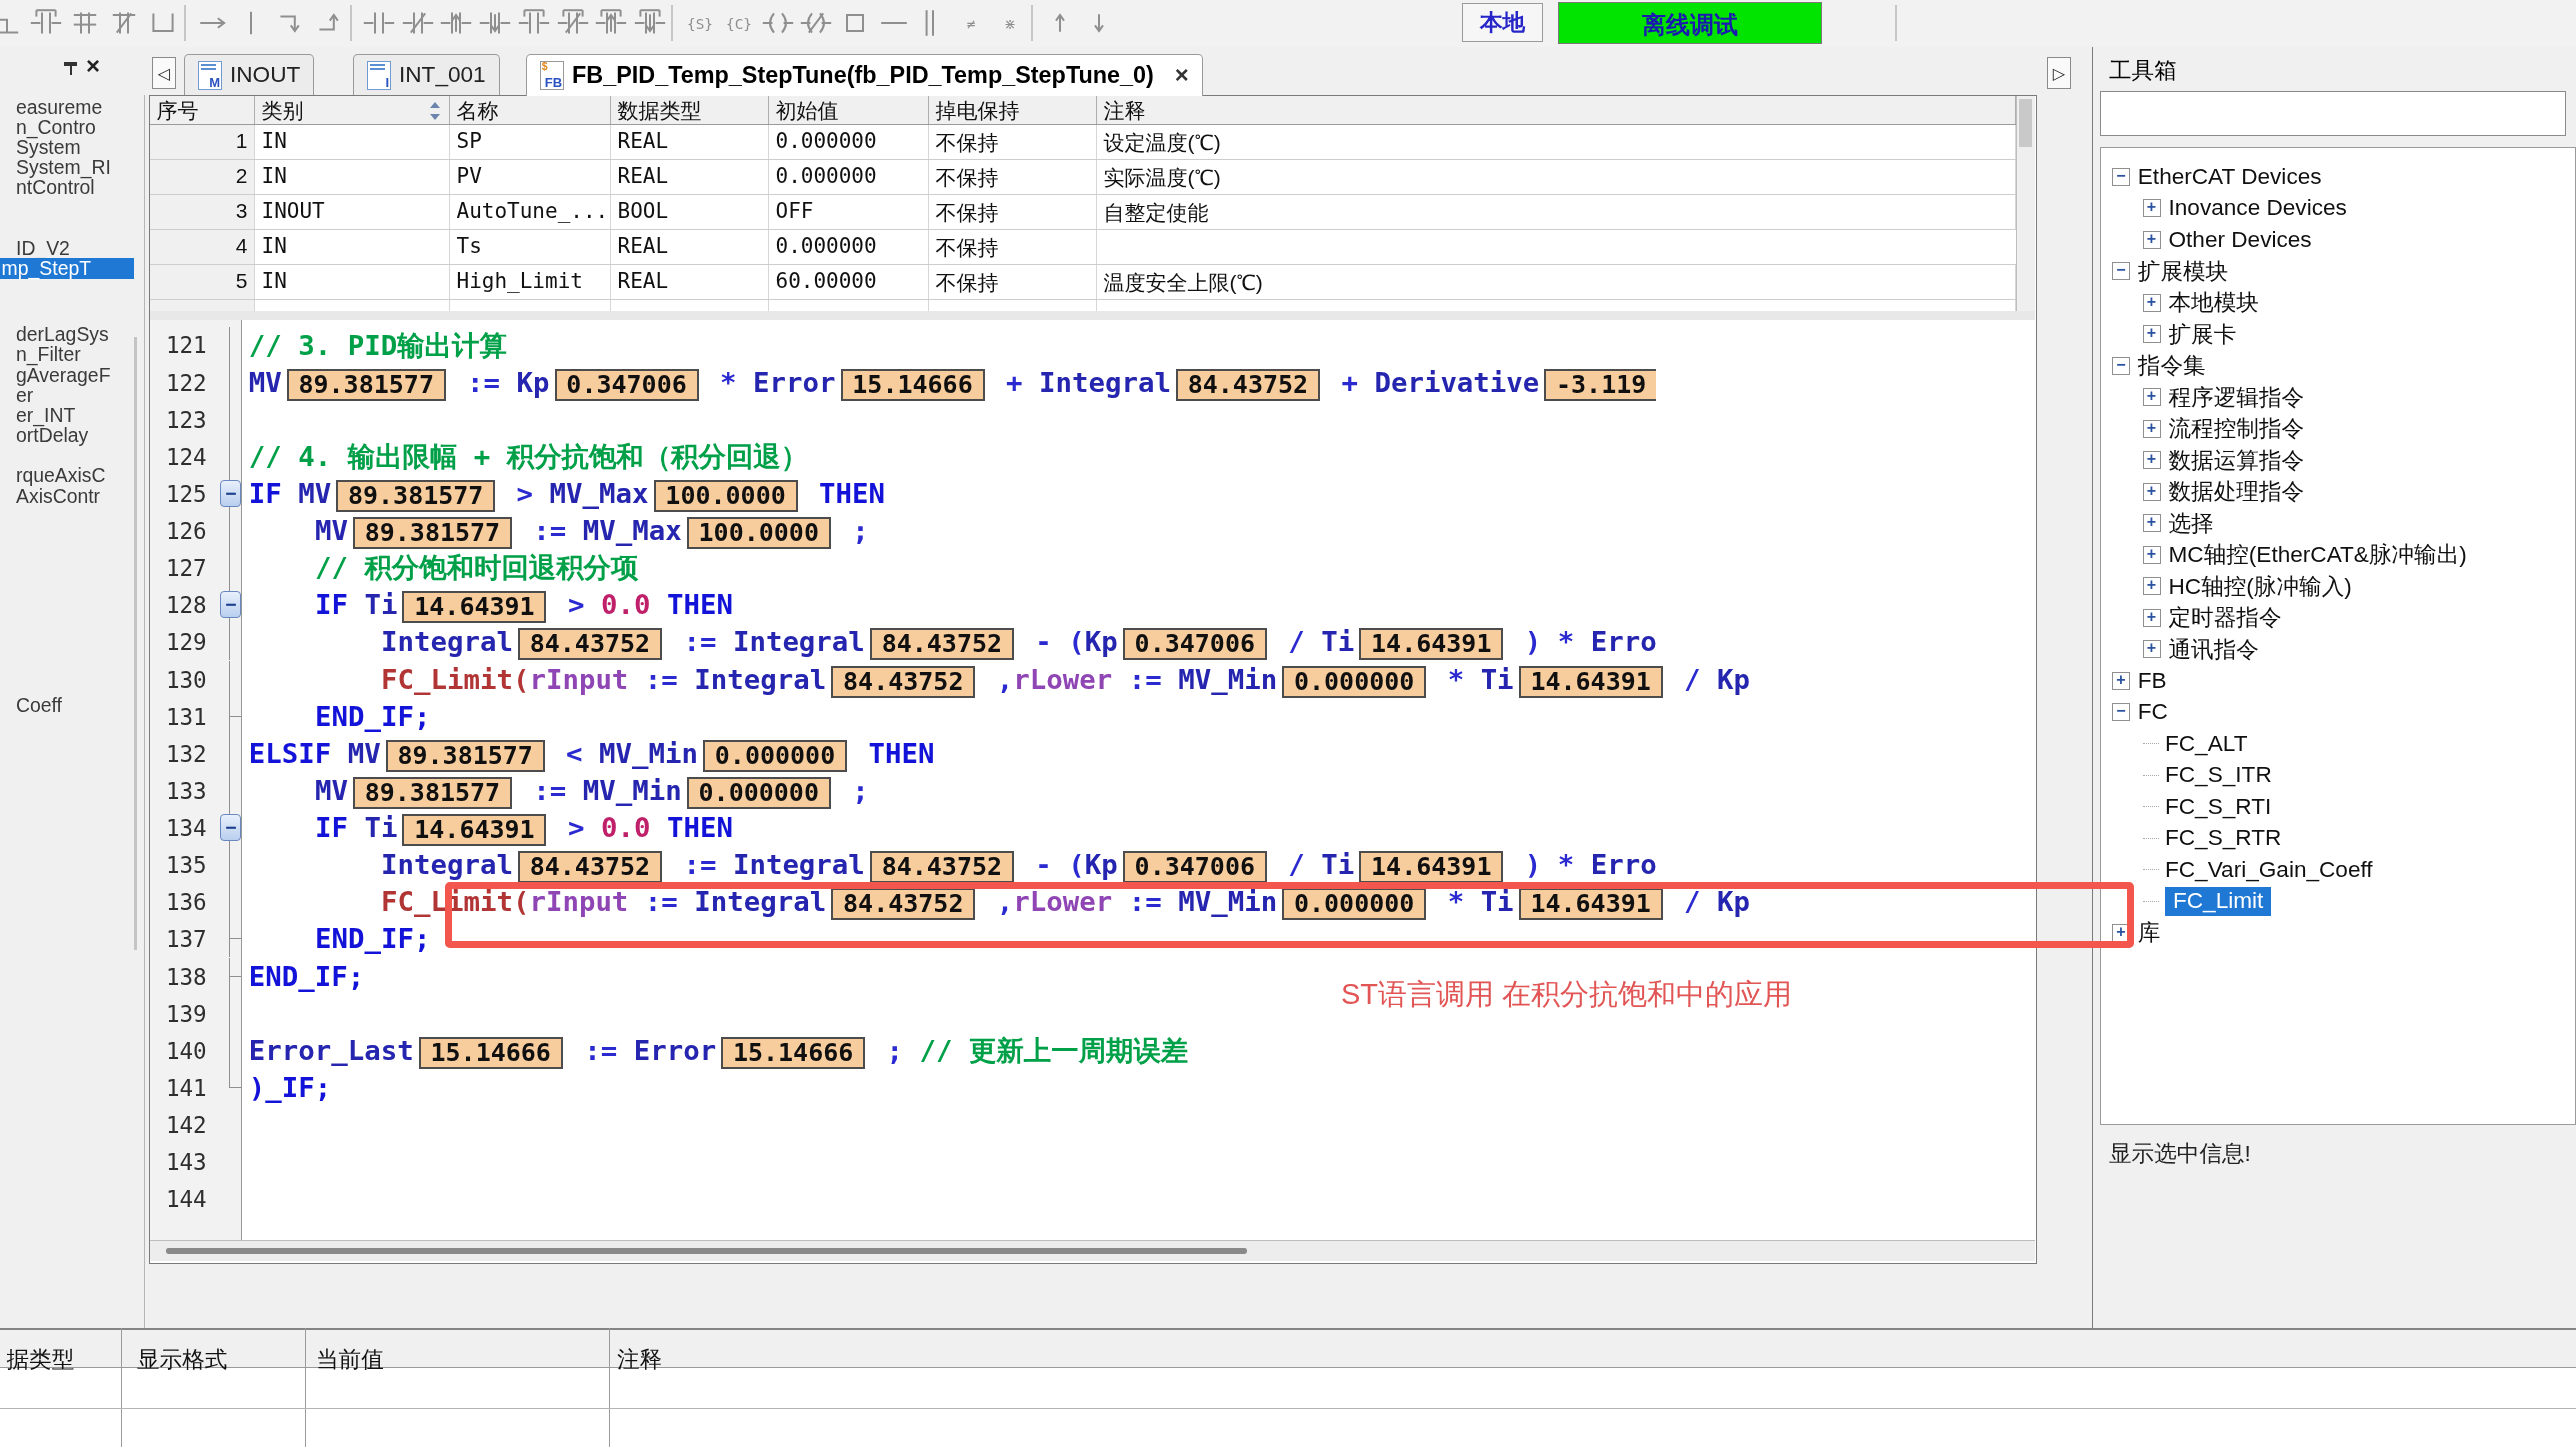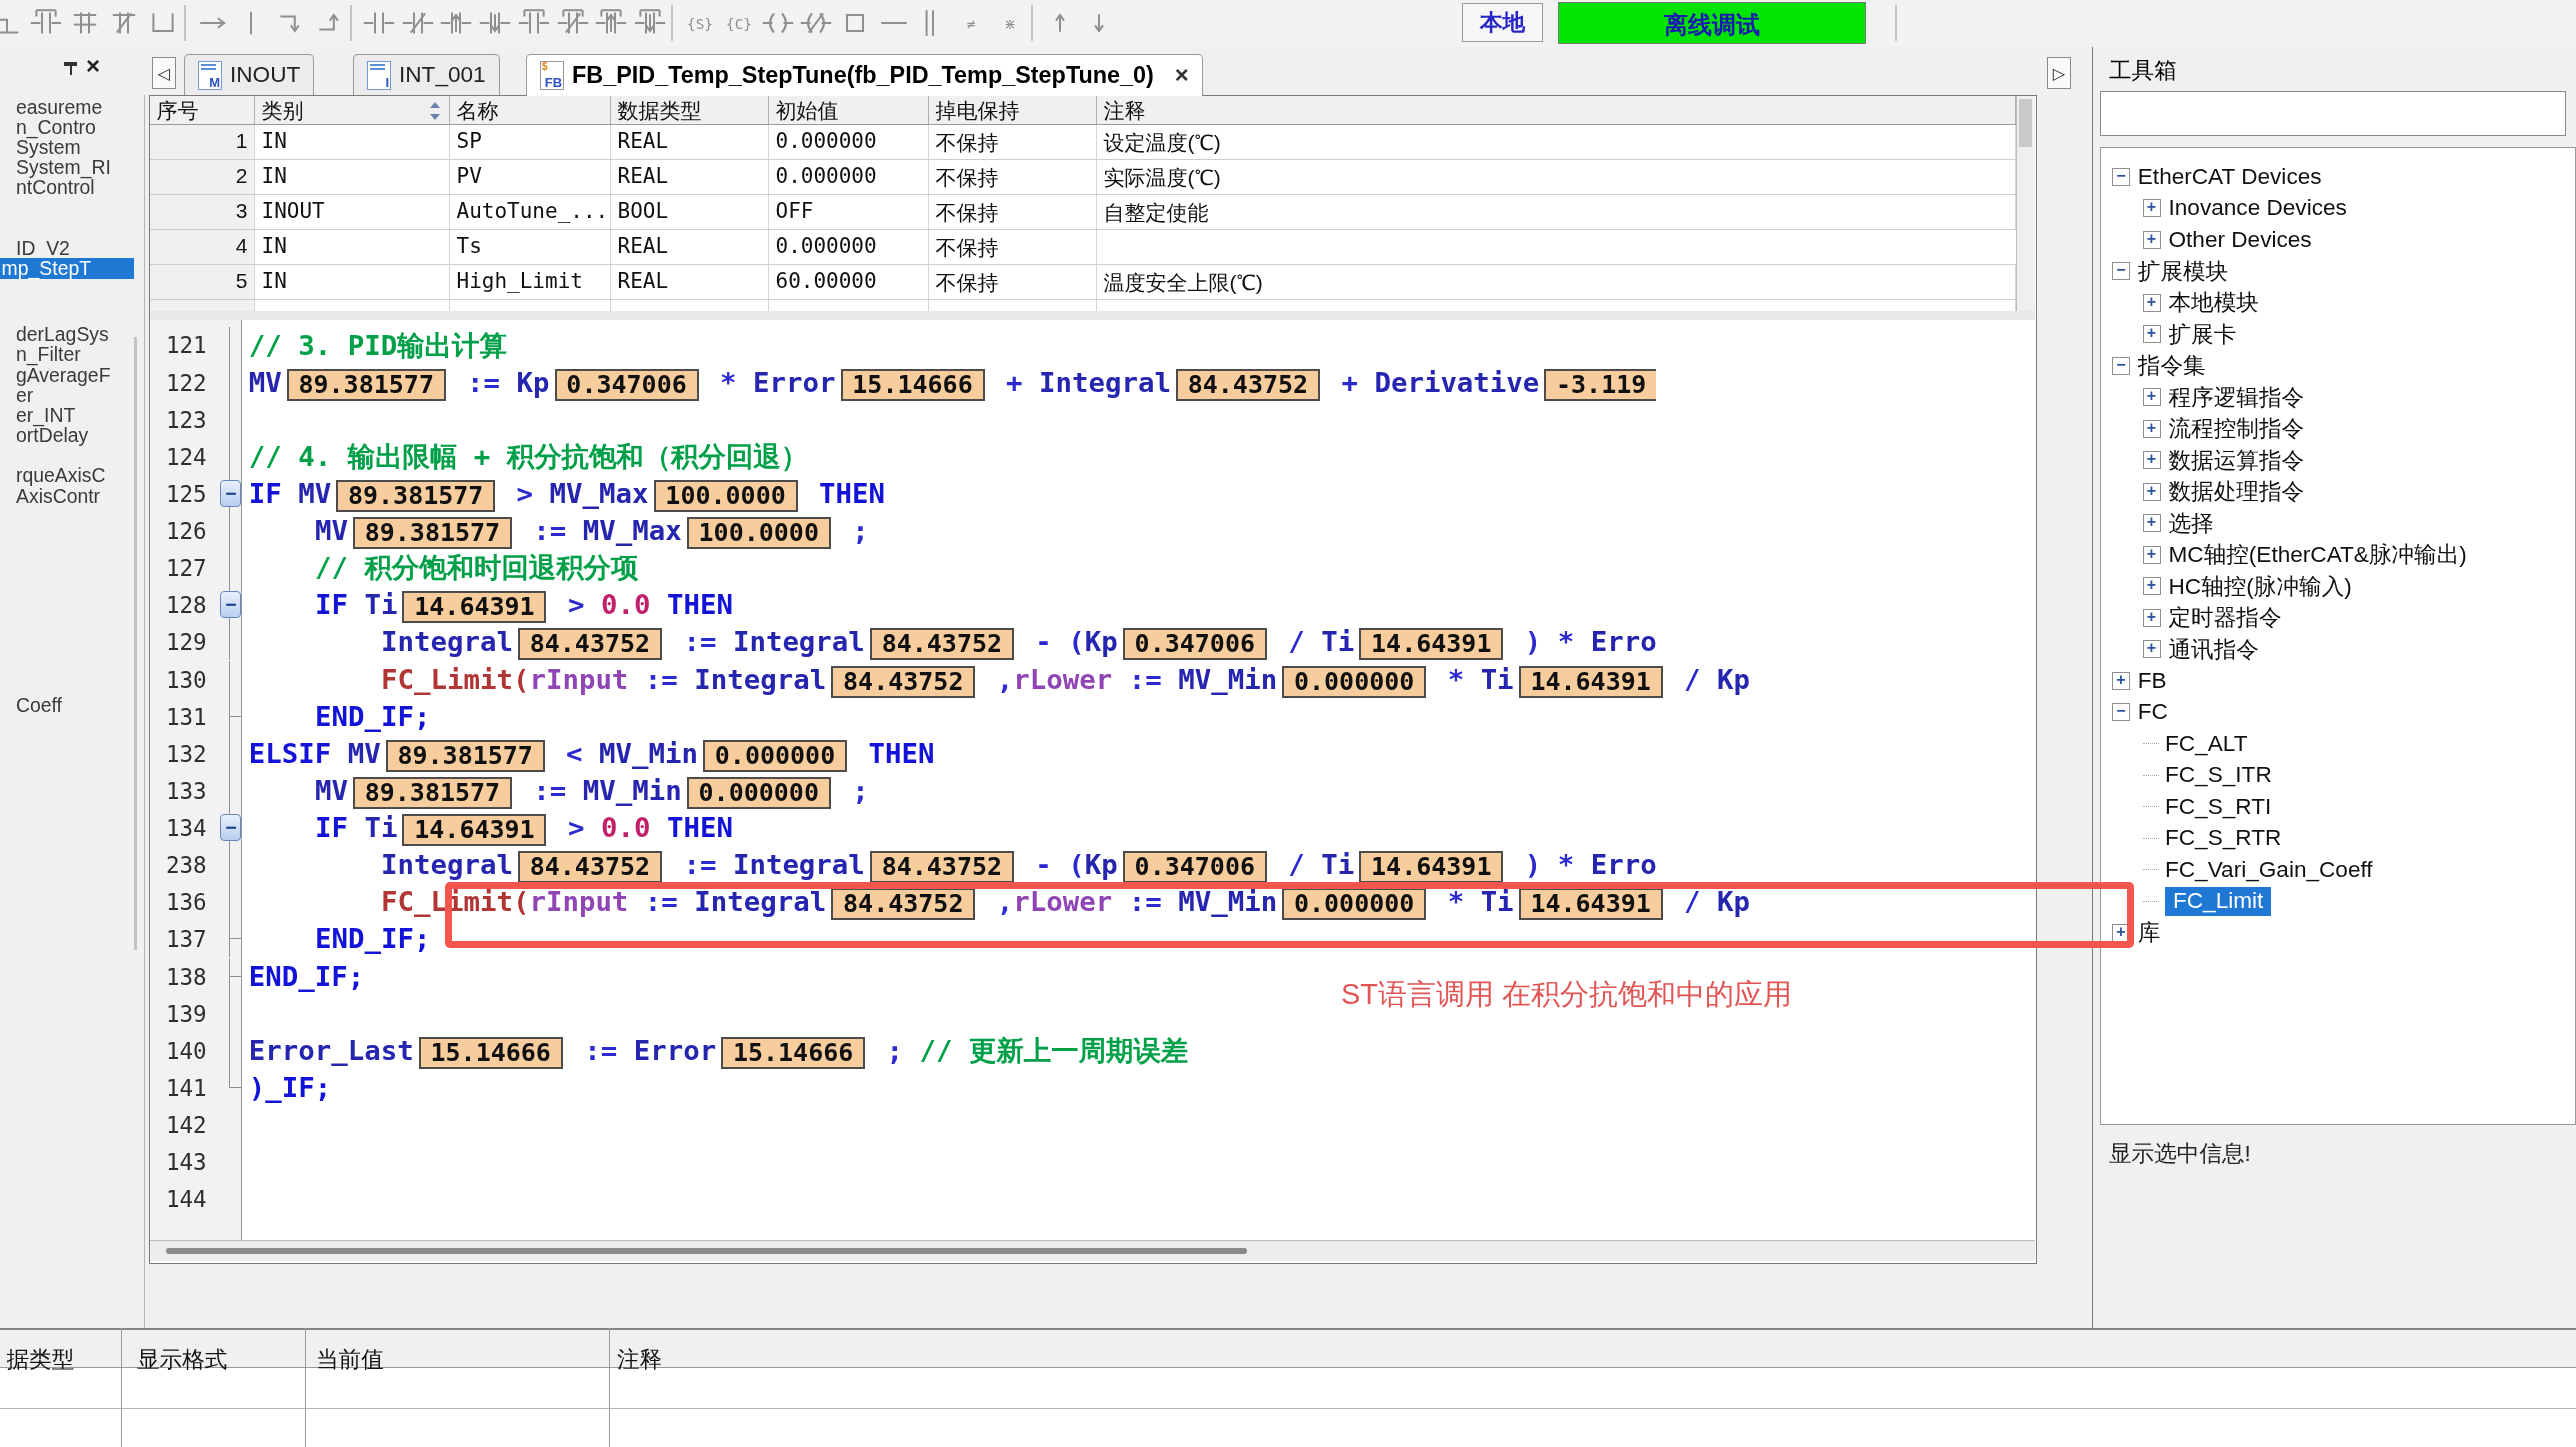--- a/index.html
+++ b/index.html
@@ -4,21 +4,21 @@
 <style>
   html,body{margin:0;padding:0;background:#d8d8d8;}
   #root{position:relative;width:2576px;height:1448px;background:#f0f0f0;overflow:hidden;
         font-family:"Liberation Sans", sans-serif;color:#111;}
   
   #toolbar{position:absolute;left:0;top:0;width:2576px;height:47px;background:#f2f2f2;border-bottom:0.8px solid #bdbdbd;}
   .tbicon{position:absolute;top:4px;width:37px;height:37px;display:flex;align-items:center;justify-content:center;}
   .tbsep{position:absolute;top:4.8px;width:1.6px;height:36px;background:#c6c6c6;}
   #local-btn{position:absolute;left:1462px;top:3.2px;width:81px;height:39px;background:#f6f6f6;
              border:1.6px solid #9a9a9a;color:#2525c8;font-weight:bold;font-size:22.6px;text-align:center;line-height:36px;box-sizing:border-box;}
-  #debug-btn{position:absolute;left:1558px;top:1.6px;width:308px;height:42px;border:0.8px solid #7a7a7a;
+  #debug-btn{position:absolute;left:1558px;top:1.6px;width:264px;height:42px;border:0.8px solid #7a7a7a;
              color:#1a1ab0;font-weight:bold;font-size:24px;text-align:center;line-height:42px;box-sizing:border-box;}
   
   #tabrow{position:absolute;left:0;top:47px;width:2576px;height:48px;background:#f0f0f0;}
   #pin{position:absolute;left:63px;top:13px;width:16px;height:19.4px;}
   #pin::before{content:'';position:absolute;left:0.8px;top:2.4px;width:13px;height:3.2px;background:#333;}
   #pin::after{content:'';position:absolute;left:6.5px;top:5.6px;width:2.4px;height:9px;background:#333;}
   #panel-close{position:absolute;left:86px;top:4.8px;font-size:24px;font-weight:bold;color:#222;}
   .navbtn{position:absolute;top:9.7px;width:24px;height:32px;background:#fafafa;border:0.8px solid #8a8a8a;
           text-align:center;line-height:31px;font-size:16px;color:#222;box-sizing:border-box;}
   .tab{position:absolute;top:6.5px;height:42px;box-sizing:border-box;border:0.8px solid #9a9a9a;border-bottom:none;
@@ -472,21 +472,21 @@
             <div class="ccontent" style="padding-left:71px"><span class="tk-i">MV</span><span class="vbox">89.381577</span><span class="tk-o"> := </span><span class="tk-i">MV_Min</span><span class="vbox">0.000000</span><span class="tk-o"> ;</span></div>
           </div>
           <div class="cline" style="top:489px">
             <div class="lnum">134</div>
             <div class="fold marker">
               <div class="mk">−</div>
             </div>
             <div class="ccontent" style="padding-left:71px"><span class="tk-k">IF </span><span class="tk-i">Ti</span><span class="vbox">14.64391</span><span class="tk-o"> &gt; </span><span class="tk-n">0.0</span><span class="tk-k"> THEN</span></div>
           </div>
           <div class="cline" style="top:526px">
-            <div class="lnum">238</div>
+            <div class="lnum">135</div>
             <div class="fold line"></div>
             <div class="ccontent" style="padding-left:137px"><span class="tk-i">Integral</span><span class="vbox">84.43752</span><span class="tk-o"> := </span><span class="tk-i">Integral</span><span class="vbox">84.43752</span><span class="tk-o"> - (</span><span class="tk-i">Kp</span><span class="vbox">0.347006</span><span class="tk-o"> / </span><span class="tk-i">Ti</span><span class="vbox">14.64391</span><span class="tk-o"> ) * </span><span class="tk-i">Erro</span></div>
           </div>
           <div class="cline" style="top:563px">
             <div class="lnum">136</div>
             <div class="fold line"></div>
             <div class="ccontent" style="padding-left:137px"><span class="tk-f">FC_Limit(</span><span class="tk-p">rInput</span><span class="tk-o"> := </span><span class="tk-i">Integral</span><span class="vbox">84.43752</span><span class="tk-o"> ,</span><span class="tk-p">rLower</span><span class="tk-o"> := </span><span class="tk-i">MV_Min</span><span class="vbox">0.000000</span><span class="tk-o"> * </span><span class="tk-i">Ti</span><span class="vbox">14.64391</span><span class="tk-o"> / </span><span class="tk-i">Kp</span></div>
           </div>
           <div class="cline" style="top:600px">
             <div class="lnum">137</div>

